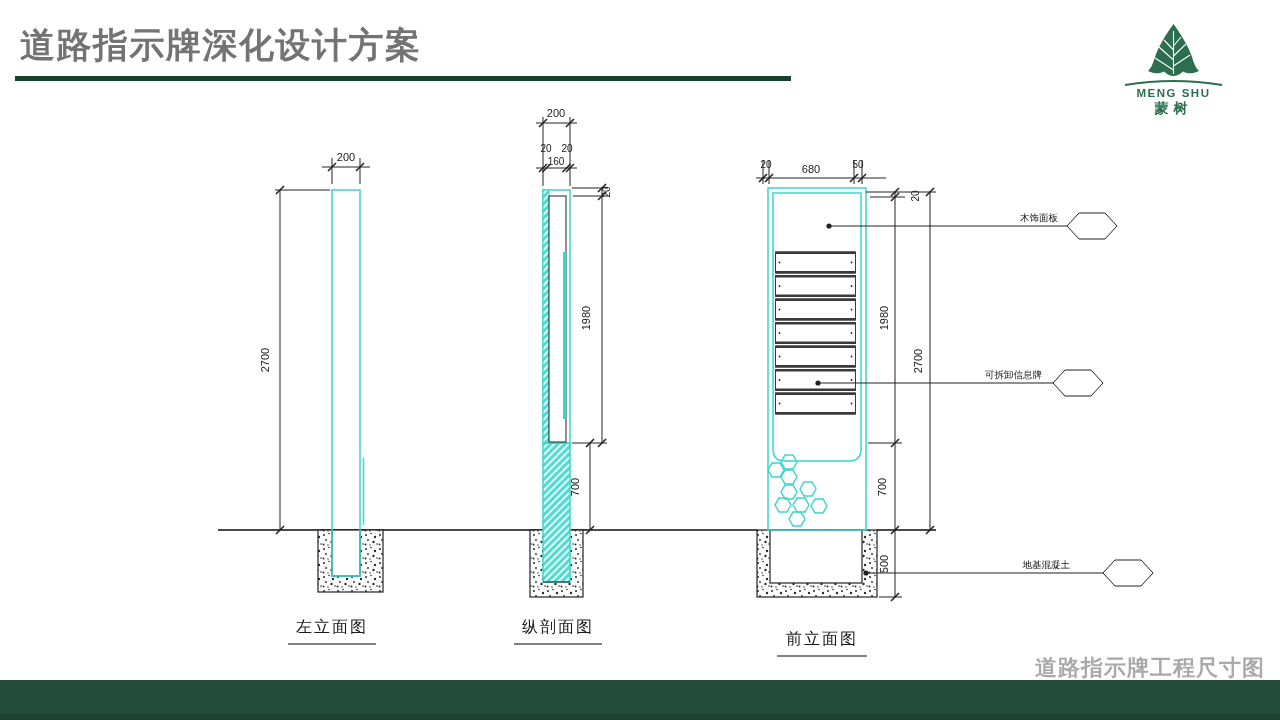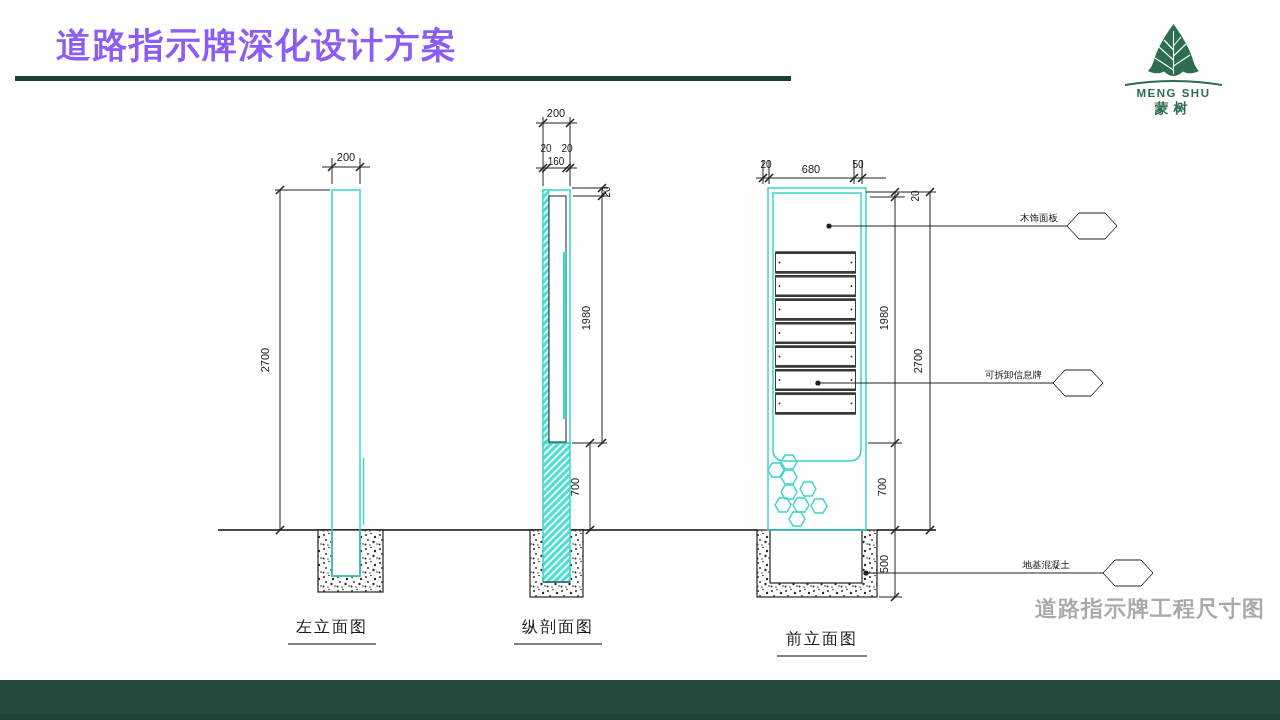--- a/index.html
+++ b/index.html
@@ -2,34 +2,34 @@
 <html><head>
 <meta charset="utf-8">
 <style>
   html,body { margin:0; padding:0; background:#e8e8e8; }
   .slide {
     position:relative; width:1280px; height:720px; background:#ffffff;
     font-family:"Liberation Sans", sans-serif; overflow:hidden; margin:0 auto;
   }
   .title {
     position:absolute; left:20px; top:22px; font-size:35px; font-weight:bold;
-    color:#8b5cf6; letter-spacing:1.5px; white-space:nowrap;margin-left:36px;
+    color:#737373; letter-spacing:1.5px; white-space:nowrap;
   }
   .rule { position:absolute; left:15px; top:76px; width:776px; height:5px; background:#17422e; }
   svg.drawing { position:absolute; left:0; top:0; display:block; }
   .caption {
     position:absolute; text-align:center; font-size:16px; color:#1a1a1a;
     letter-spacing:2px; padding-bottom:5px; border-bottom:2.5px solid #828282;
     font-weight:500; white-space:nowrap;
   }
   .caption.left-view  { left:288px; top:617px; width:88px; }
   .caption.mid-view   { left:514px; top:617px; width:88px; }
   .caption.front-view { left:777px; top:629px; width:90px; }
   .big-caption {
-    position:absolute; left:1000px; top:594px; width:265px; text-align:right;
+    position:absolute; left:1000px; top:653px; width:265px; text-align:right;
     font-size:22px; font-weight:bold; color:#a9a9a9; letter-spacing:1px; white-space:nowrap;
   }
   .footer { position:absolute; left:0; bottom:0; width:1280px; height:40px; background:#254b3a; }
   .footer-edge { position:absolute; left:0; bottom:0; width:100%; height:6px; background:#1d4032; }
 
   
   .obj   { stroke:#3bd5ca; stroke-width:1.5; fill:none; }
   .objfill { fill:#3bd5ca; stroke:none; }
   .dim   { stroke:#222222; stroke-width:1; fill:none; }
   .ground{ stroke:#4a4a4a; stroke-width:2.2; fill:none; }

